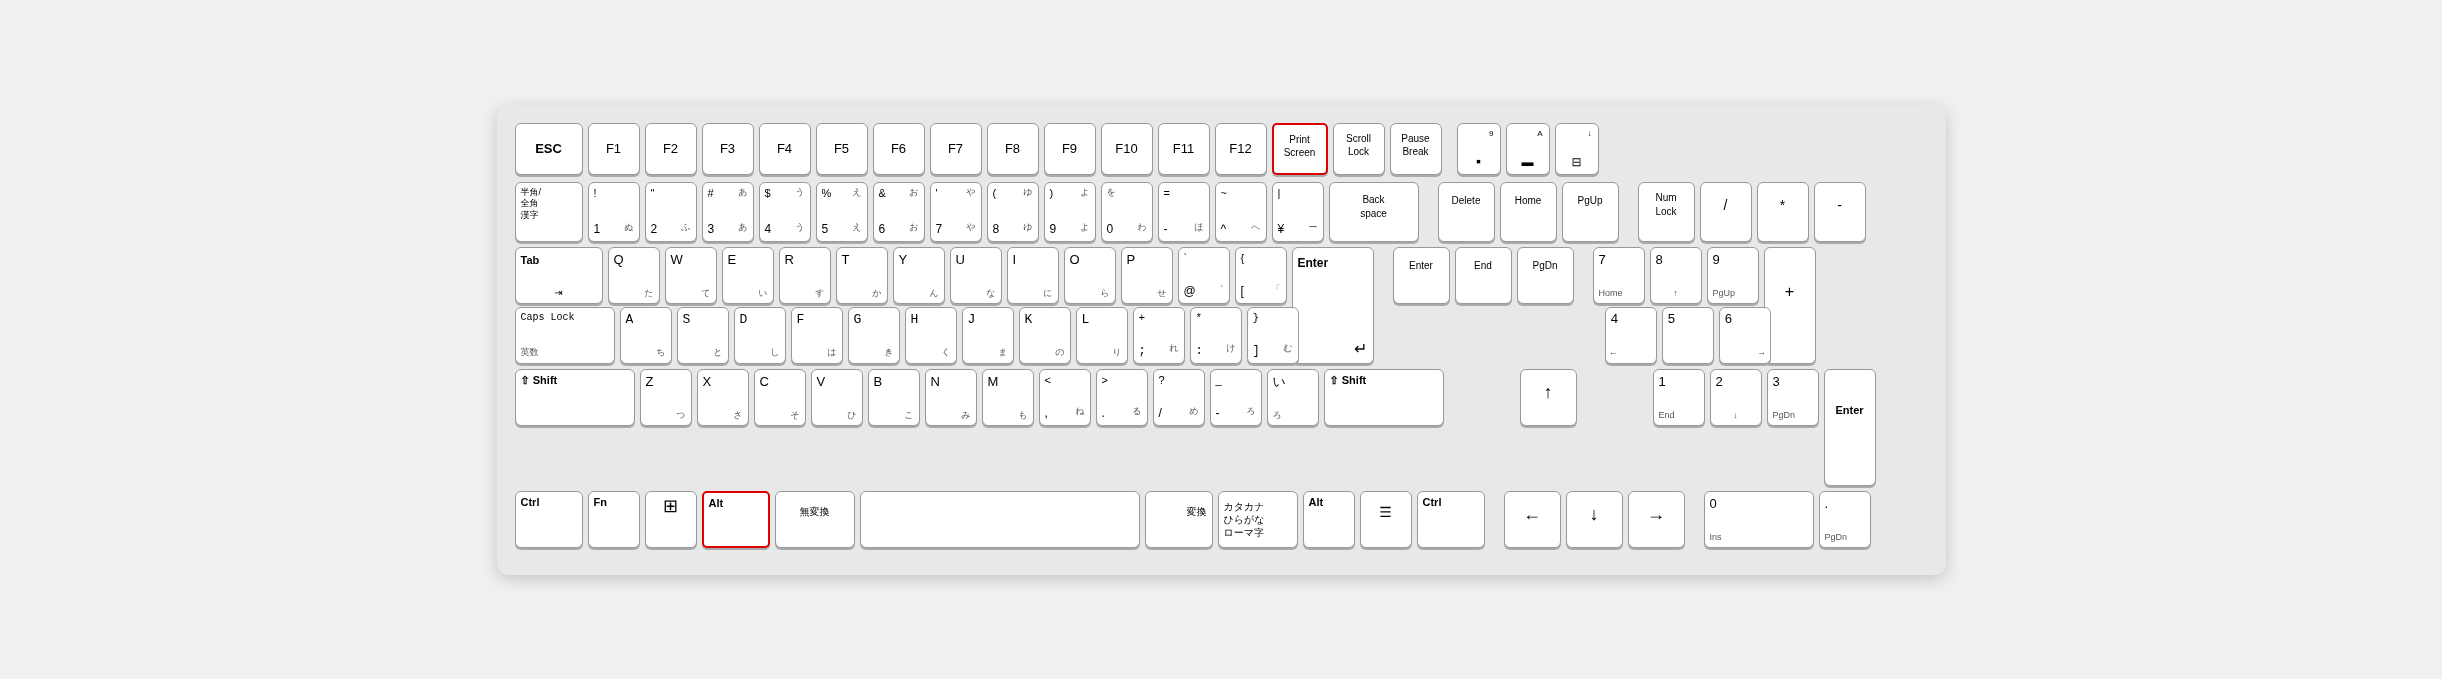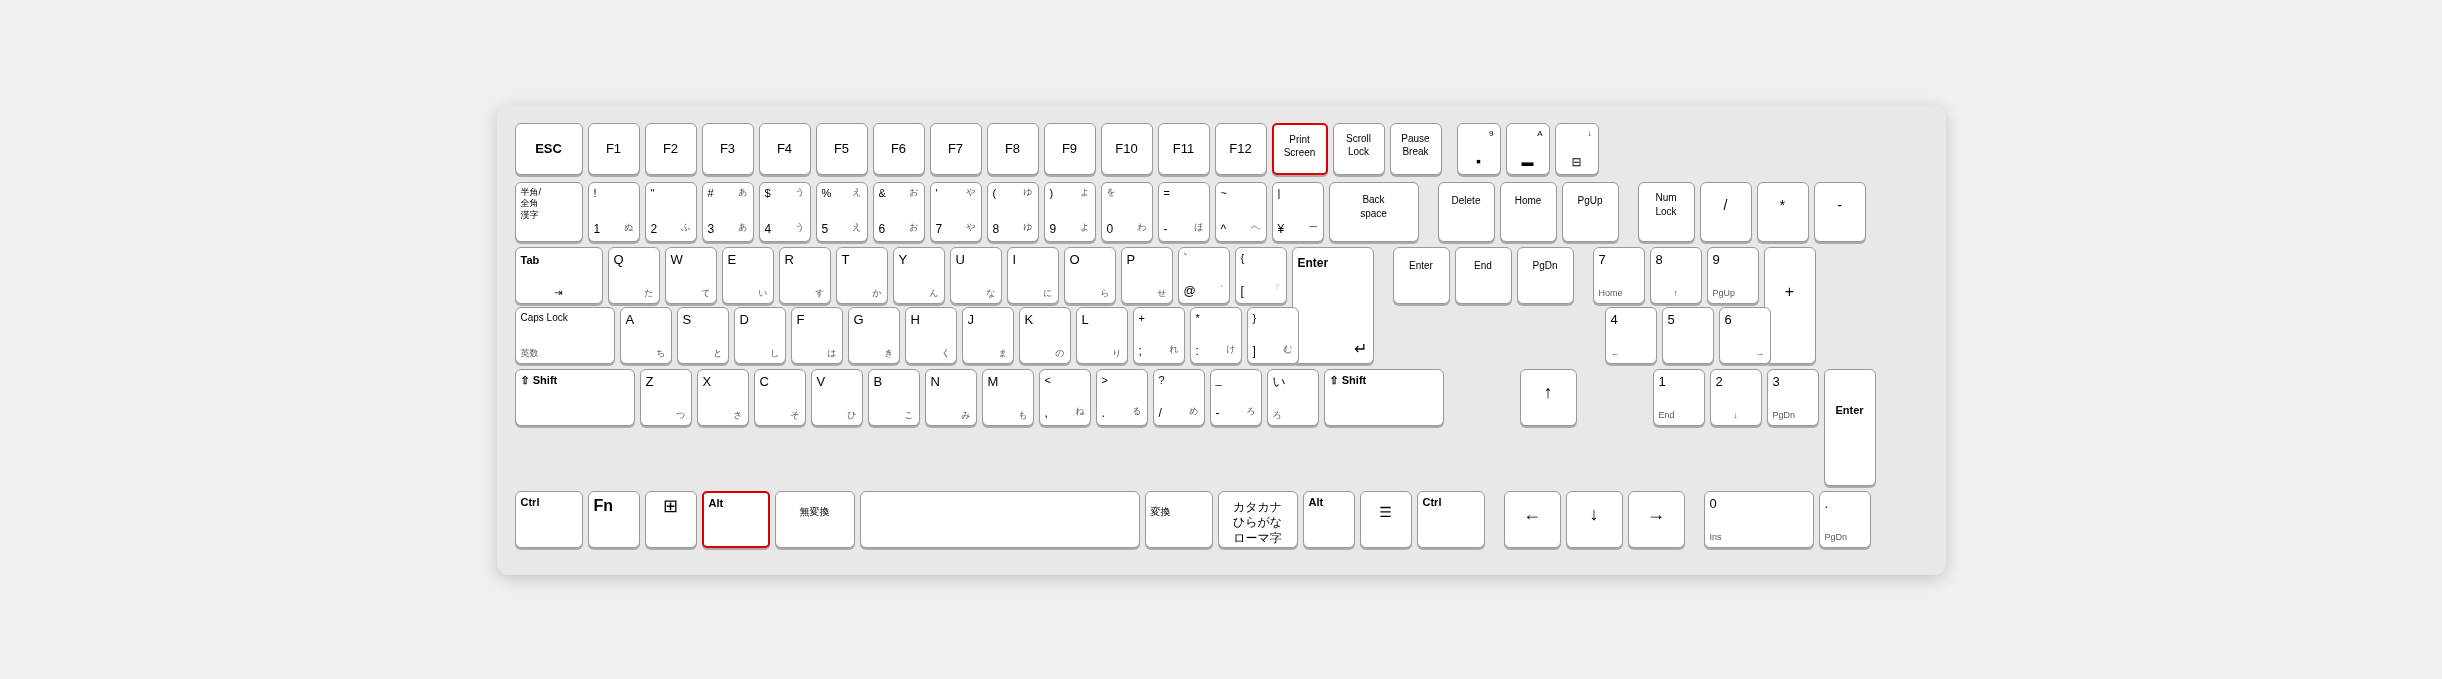--- a/index.html
+++ b/index.html
@@ -412,21 +412,21 @@
     <div class="key" style="min-width:52px;height:57px;">
       <div style="font-size:13px;font-weight:500;">9</div>
       <div style="font-size:9px;color:#555;">PgUp</div>
     </div>
 
     <div class="key num-plus" style="min-width:52px;height:117px;font-size:16px;">
       <div style="text-align:center;padding-top:30px;">+</div>
     </div>
   </div>
 
-  <div class="row" style="margin-top:-62px;">
+  <div class="row" style="margin-top:-62px;font-family:Liberation Mono, monospace;">
     <div class="key w-caps" style="min-width:100px;height:57px;">
       <div style="font-size:10px;">Caps Lock</div>
       <div style="font-size:9px;color:#555;">英数</div>
     </div>
 
     <div class="key" style="height:57px;">
       <div style="font-size:13px;font-weight:500;">A</div>
       <div style="font-size:9px;color:#555;text-align:right;">ち</div>
     </div>
 
@@ -617,39 +617,39 @@
     <div class="key" style="min-width:52px;height:117px;font-size:11px;font-weight:600;">
       <div style="text-align:center;padding-top:30px;">Enter</div>
     </div>
   </div>
 
   <div class="row" style="margin-top:0px;">
     <div class="key w-ctrl" style="min-width:68px;height:57px;">
       <div style="font-size:11px;font-weight:600;">Ctrl</div>
     </div>
     <div class="key w-fn" style="height:57px;">
-      <div style="font-size:16px;font-weight:600;">Fn</div>
+      <div style="font-size:11px;font-weight:600;">Fn</div>
     </div>
     <div class="key w-win" style="height:57px;">
       <div style="font-size:18px;text-align:center;">⊞</div>
     </div>
     <div class="key highlighted" style="min-width:68px;height:57px;">
       <div style="font-size:11px;font-weight:600;">Alt</div>
     </div>
     <div class="key w-muhenkan" style="height:57px;">
       <div style="font-size:10px;text-align:center;padding-top:10px;">無変換</div>
     </div>
     <div class="key w-space" style="min-width:280px;height:57px;">
       <div></div>
     </div>
     <div class="key w-henkan" style="height:57px;">
-      <div style="font-size:10px;text-align:left;padding-top:10px;">変換</div>
+      <div style="font-size:10px;text-align:right;padding-top:10px;">変換</div>
     </div>
     <div class="key w-kana" style="height:57px;min-width:80px;">
-      <div style="font-size:12px;text-align:center;line-height:1.3;padding-top:4px;">カタカナ<br>ひらがな<br>ローマ字</div>
+      <div style="font-size:10px;line-height:1.3;padding-top:4px;">カタカナ<br>ひらがな<br>ローマ字</div>
     </div>
     <div class="key w-alt-r" style="height:57px;">
       <div style="font-size:11px;font-weight:600;">Alt</div>
     </div>
     <div class="key w-app" style="height:57px;">
       <div style="font-size:14px;text-align:center;padding-top:8px;">☰</div>
     </div>
     <div class="key w-ctrl-r" style="min-width:68px;height:57px;">
       <div style="font-size:11px;font-weight:600;">Ctrl</div>
     </div>

